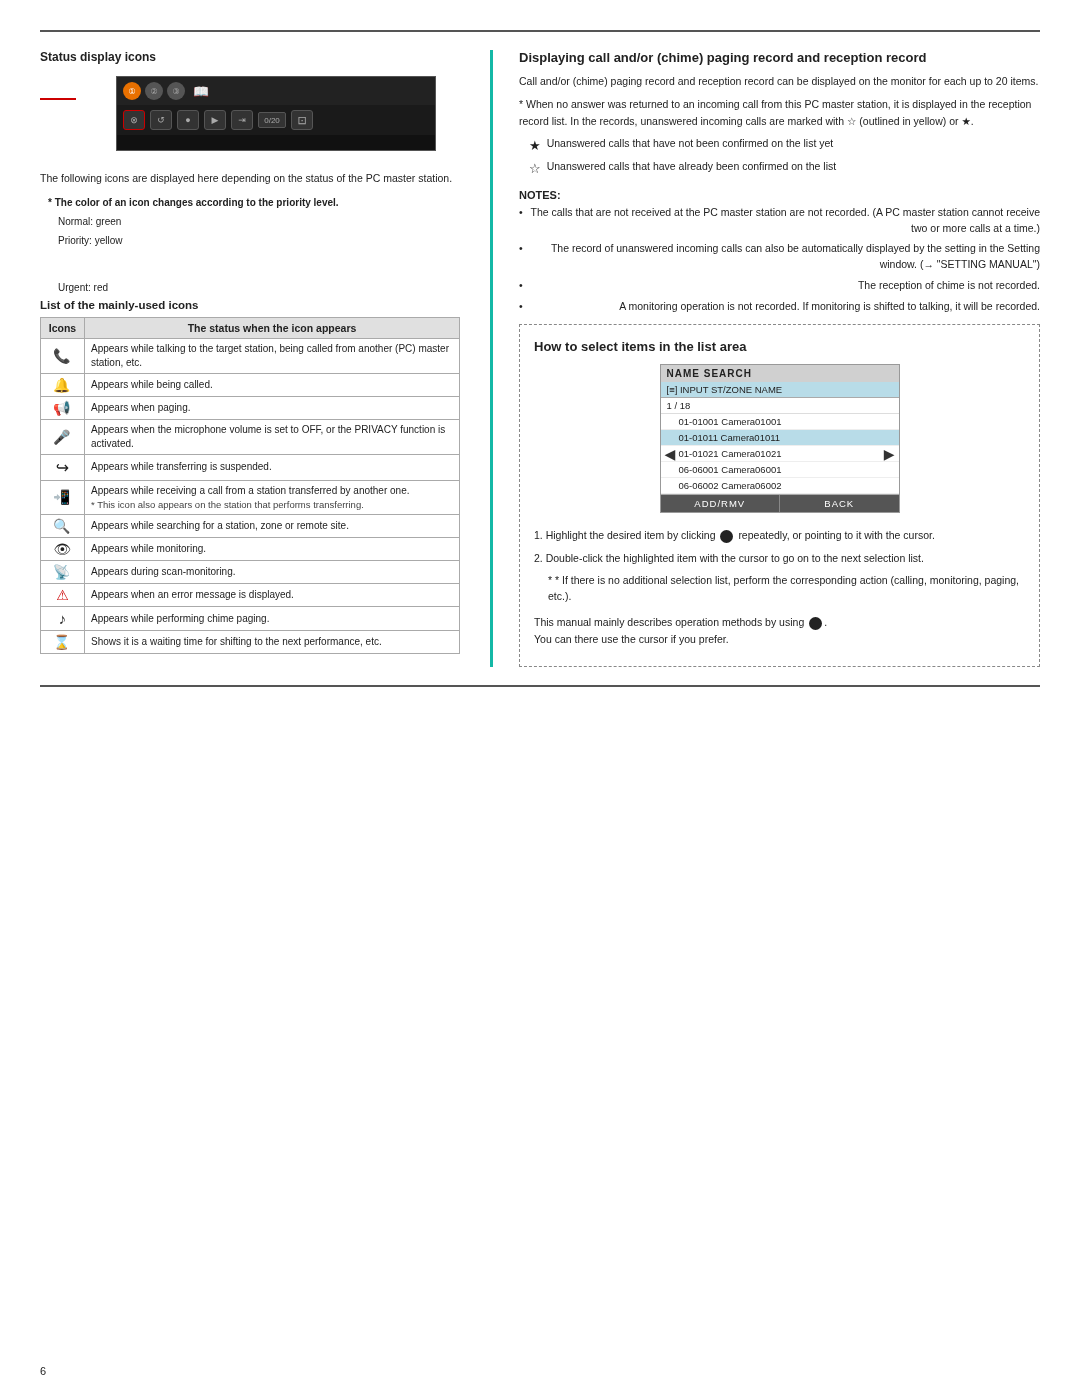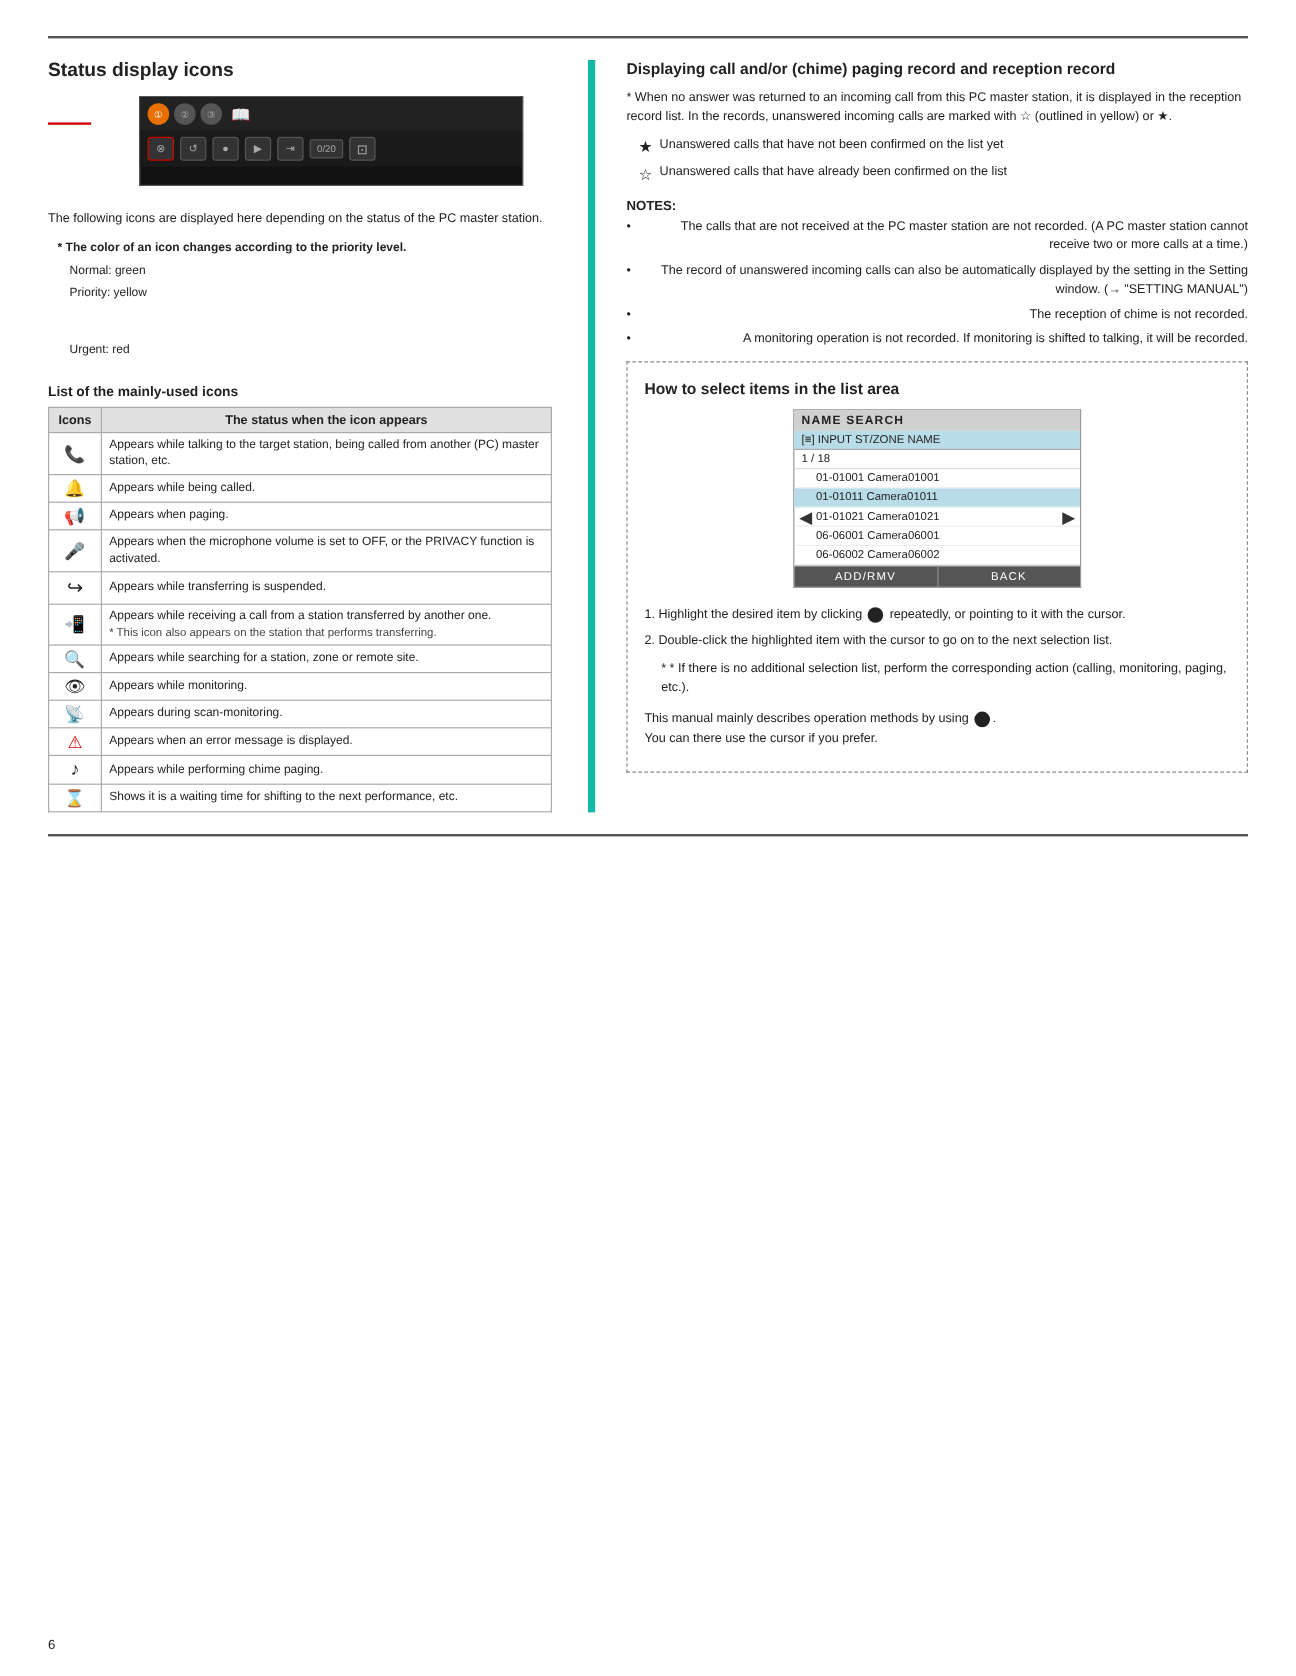--- a/index.html
+++ b/index.html
@@ -25,25 +25,25 @@
     .two-col {
       display: flex;
       gap: 30px;
     }
     .left-col {
       width: 420px;
       flex-shrink: 0;
     }
     .right-col {
       flex: 1;
-      border-left: 6px solid #14b8a6;
+      border-left: 3px solid #14b8a6;
       padding-left: 26px;
     }
     h2 {
-      font-size: 16px;
+      font-size: 12px;
       font-weight: bold;
       margin-bottom: 12px;
     }
     h3 {
       font-size: 12px;
       font-weight: bold;
       margin-bottom: 6px;
     }
     .monitor-img {
       background: #111;
@@ -322,21 +322,21 @@
 
       <p class="desc-text">The following icons are displayed here depending on the status of the PC master station.</p>
 
       <p class="note-star">
         <span>* </span><span>The color of an icon changes according to the priority level.</span>
       </p>
       <p class="note-star" style="padding-left:18px;">Normal: green</p>
       <p class="note-star" style="padding-left:18px;">Priority: yellow</p>
       <p class="note-star" style="padding-left:18px;margin-top:32px;">Urgent: red</p>
 
-      <div class="section-title" style="margin-top:22px;">List of the mainly-used icons</div>
+      <div class="section-title" style="margin-top:4px;">List of the mainly-used icons</div>
 
       <table class="icon-table">
         <thead>
           <tr>
             <th>Icons</th>
             <th>The status when the icon appears</th>
           </tr>
         </thead>
         <tbody id="icon-table-body">
         <tr>
@@ -388,20 +388,21 @@
               <td style="font-size: 10px; line-height: 1.4;">Shows it is a waiting time for shifting to the next performance, etc.</td>
             </tr>
           </tbody>
       </table>
     </div>
 
     <div class="right-col">
       <h3>
         <span>Displaying call and/or (chime) paging record and reception record</span>
       </h3>
+      <p>Call and/or (chime) paging record and reception record can be displayed on the monitor for each up to 20 items.</p>
 
       <div class="star-section">
         <p style="font-size:10.5px; line-height:1.55;">
           * When no answer was returned to an incoming call from this PC master station, it is displayed in the reception record list. In the records, unanswered incoming calls are marked with ☆ (outlined in yellow) or ★.
         </p>
         <div class="star-item">
           <span class="star-icon">★</span>
           <span>Unanswered calls that have not been confirmed on the list yet</span>
         </div>
         <div class="star-item">

